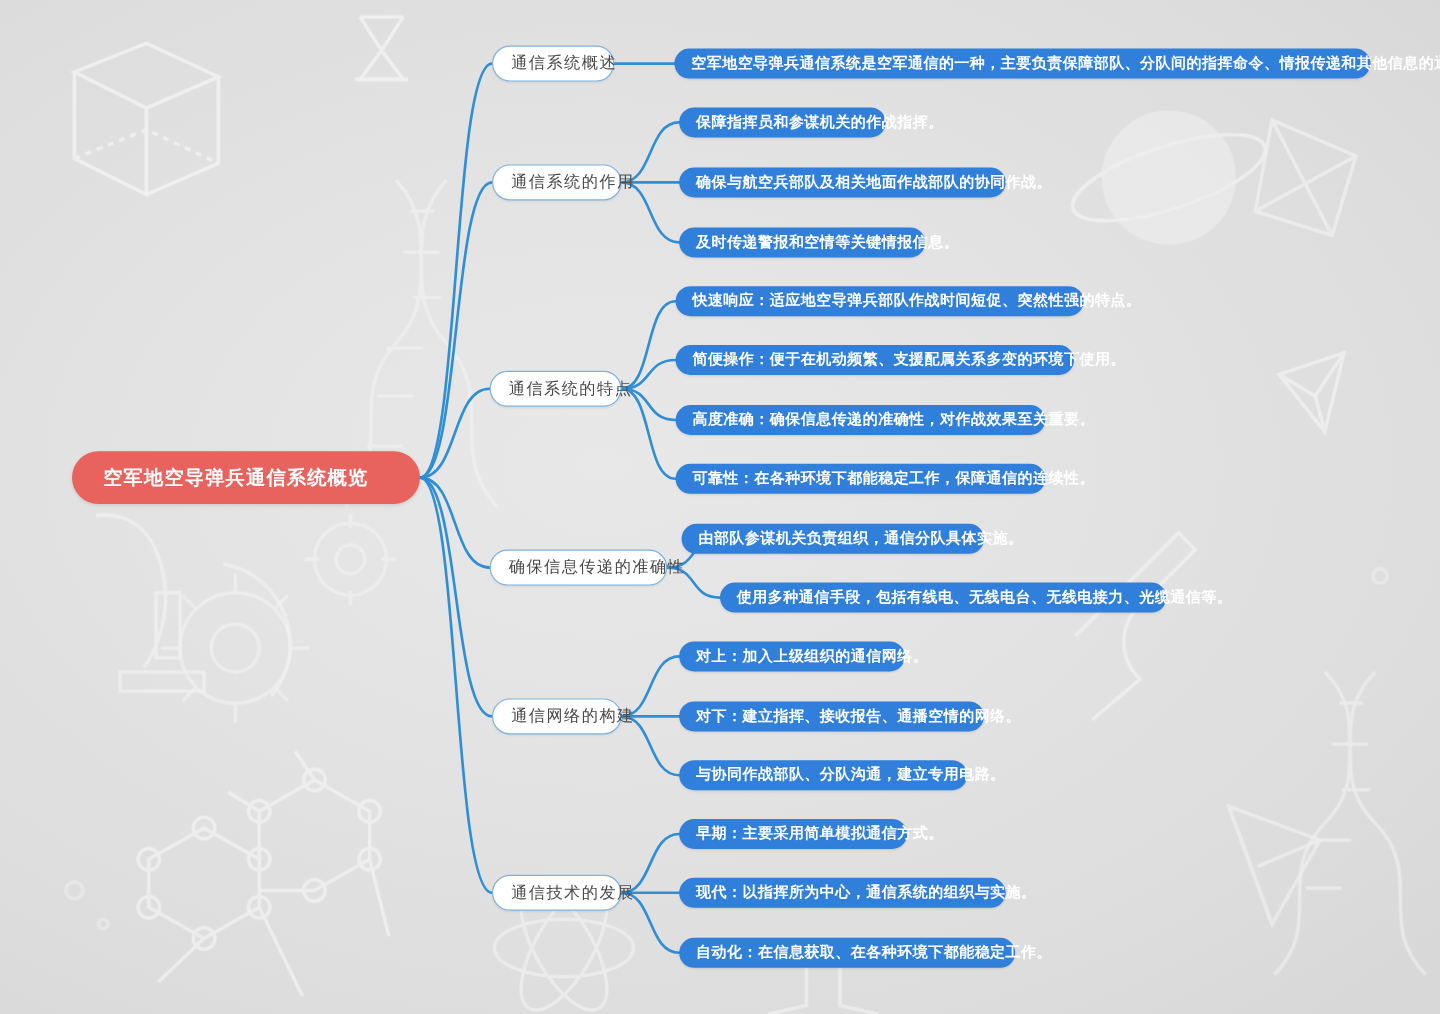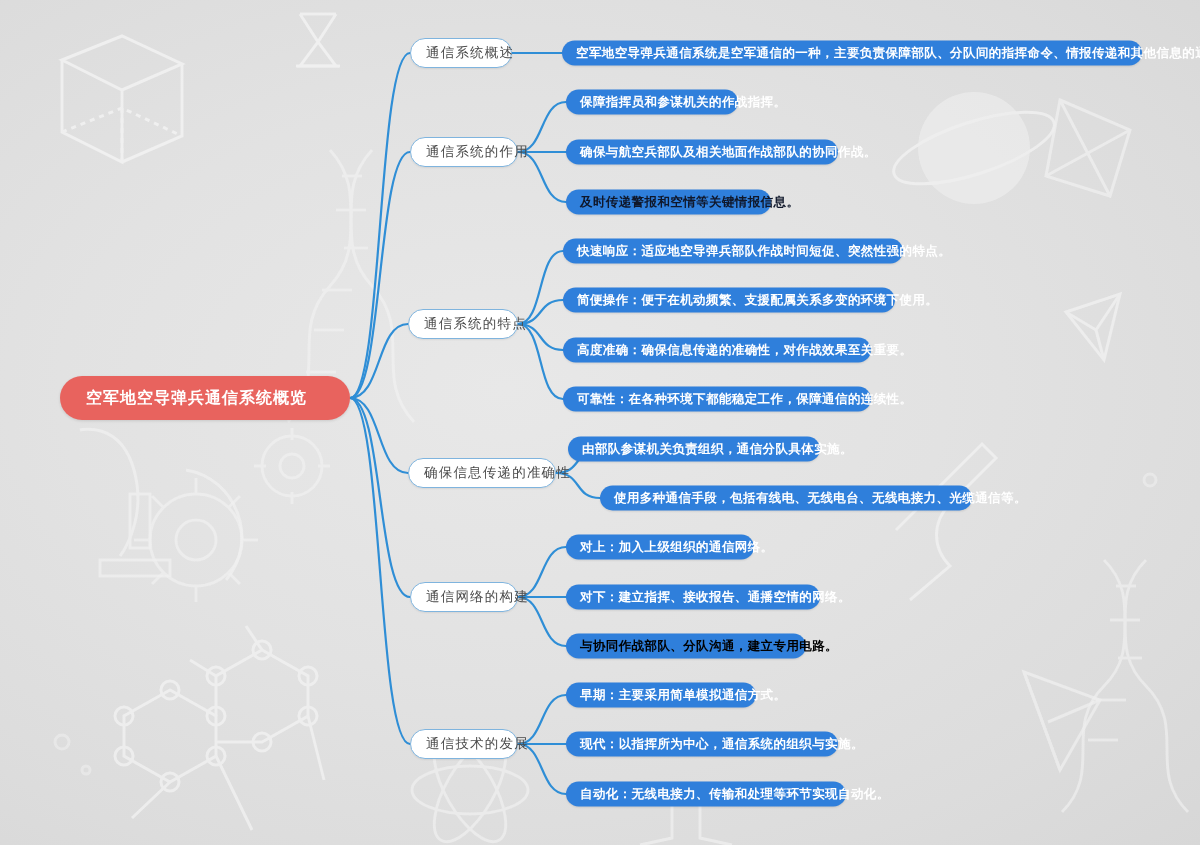--- a/index.html
+++ b/index.html
@@ -223,21 +223,21 @@
       </div>
       <div class="node branch-node" style="left: 410px; top: 152px; width: 108px; background: rgb(255, 255, 255); border-color: rgb(127, 180, 222); color: rgb(74, 74, 74);">
         <span>通信系统的作用</span>
       </div>
       <div class="node leaf-node" style="left: 566px; top: 102px; width: 172px; background: rgb(47, 127, 219); color: rgb(255, 255, 255);">
         <span>保障指挥员和参谋机关的作战指挥。</span>
       </div>
       <div class="node leaf-node" style="left: 566px; top: 152px; width: 272px; background: rgb(47, 127, 219); color: rgb(255, 255, 255);">
         <span>确保与航空兵部队及相关地面作战部队的协同作战。</span>
       </div>
-      <div class="node leaf-node" style="left: 566px; top: 202px; width: 205px; background: rgb(47, 127, 219); color: #0f172a;">
+      <div class="node leaf-node" style="left: 566px; top: 202px; width: 205px; background: rgb(47, 127, 219); color: #ffffff;">
         <span>及时传递警报和空情等关键情报信息。</span>
       </div>
       <div class="node branch-node" style="left: 408px; top: 324px; width: 110px; background: rgb(255, 255, 255); border-color: rgb(127, 180, 222); color: rgb(74, 74, 74);">
         <span>通信系统的特点</span>
       </div>
       <div class="node leaf-node" style="left: 563px; top: 251px; width: 340px; background: rgb(47, 127, 219); color: rgb(255, 255, 255);">
         <span>快速响应：适应地空导弹兵部队作战时间短促、突然性强的特点。</span>
       </div>
       <div class="node leaf-node" style="left: 563px; top: 300px; width: 332px; background: rgb(47, 127, 219); color: rgb(255, 255, 255); text-align: right;">
         <span>简便操作：便于在机动频繁、支援配属关系多变的环境下使用。</span>
@@ -259,30 +259,30 @@
       </div>
       <div class="node branch-node" style="left: 410px; top: 597px; width: 108px; background: rgb(255, 255, 255); border-color: rgb(127, 180, 222); color: rgb(74, 74, 74);">
         <span>通信网络的构建</span>
       </div>
       <div class="node leaf-node" style="left: 566px; top: 547px; width: 188px; background: rgb(47, 127, 219); color: rgb(255, 255, 255);">
         <span>对上：加入上级组织的通信网络。</span>
       </div>
       <div class="node leaf-node" style="left: 566px; top: 597px; width: 254px; background: rgb(47, 127, 219); color: rgb(255, 255, 255);">
         <span>对下：建立指挥、接收报告、通播空情的网络。</span>
       </div>
-      <div class="node leaf-node" style="left: 566px; top: 646px; width: 240px; background: rgb(47, 127, 219); color: #000000;">
+      <div class="node leaf-node" style="left: 566px; top: 646px; width: 240px; background: rgb(47, 127, 219); color: #ffffff;">
         <span>与协同作战部队、分队沟通，建立专用电路。</span>
       </div>
       <div class="node branch-node" style="left: 410px; top: 744px; width: 108px; background: rgb(255, 255, 255); border-color: rgb(127, 180, 222); color: rgb(74, 74, 74);">
         <span>通信技术的发展</span>
       </div>
       <div class="node leaf-node" style="left: 566px; top: 695px; width: 190px; background: rgb(47, 127, 219); color: rgb(255, 255, 255);">
         <span>早期：主要采用简单模拟通信方式。</span>
       </div>
       <div class="node leaf-node" style="left: 566px; top: 744px; width: 272px; background: rgb(47, 127, 219); color: rgb(255, 255, 255);">
         <span>现代：以指挥所为中心，通信系统的组织与实施。</span>
       </div>
       <div class="node leaf-node" style="left: 566px; top: 794px; width: 280px; background: rgb(47, 127, 219); color: rgb(255, 255, 255);">
-        <span>自动化：无线电接力、传输和处理等环节实现自动化。</span>
+        <span>自动化：在信息获取、在各种环境下都能稳定工作。</span>
       </div>
     </div>
 
 </div>
 
 </body></html>

